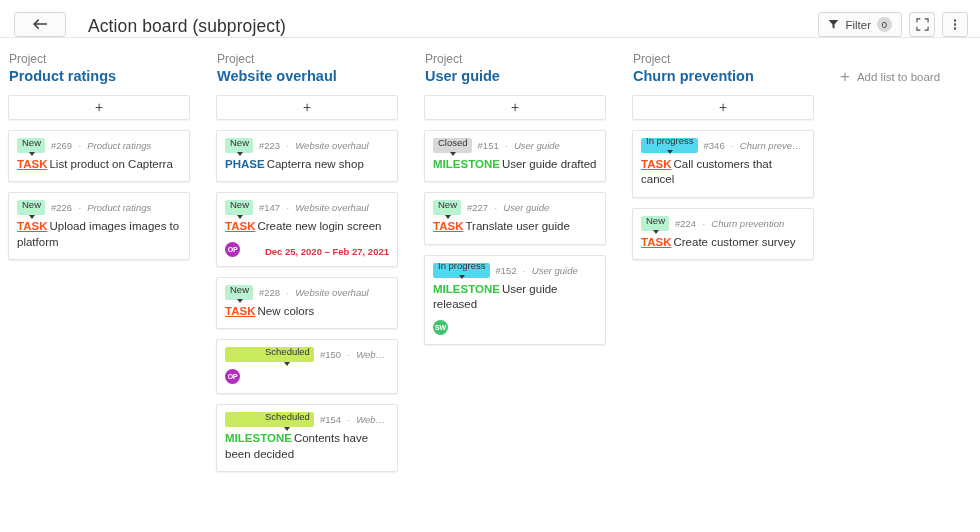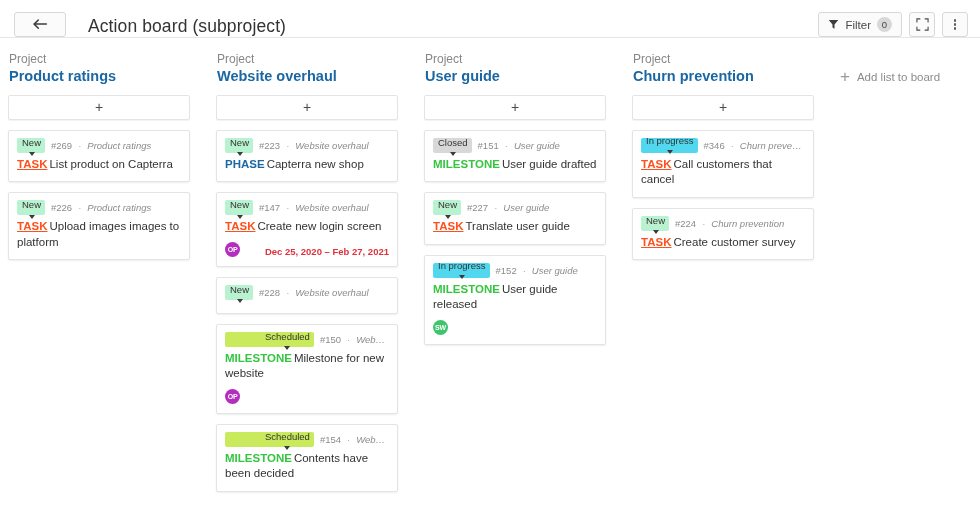--- a/index.html
+++ b/index.html
@@ -378,32 +378,32 @@
       <div class="card">
         <div class="card-meta">
           <span class="status-badge badge-new">
             <span>New</span>
             <span class="caret"></span>
           </span>
           <span class="card-id">#228</span>
           <span class="card-sep">·</span>
           <span class="card-project">Website overhaul</span>
         </div>
+        <div class="card-subject"><span class="type-label type-task">TASK</span><span>New colors</span></div>
       </div>
       <div class="card">
         <div class="card-meta">
           <span class="status-badge badge-scheduled">
             <span>Scheduled</span>
             <span class="caret"></span>
           </span>
           <span class="card-id">#150</span>
           <span class="card-sep">·</span>
           <span class="card-project">Website overhaul</span>
         </div>
-        <div class="card-subject"><span class="type-label type-milestone">MILESTONE</span><span>Milestone for new website</span></div>
         <div class="card-footer">
           <span class="avatar" style="background: rgb(179, 45, 191);">OP</span>
         </div>
       </div>
       <div class="card">
         <div class="card-meta">
           <span class="status-badge badge-scheduled">
             <span>Scheduled</span>
             <span class="caret"></span>
           </span>

